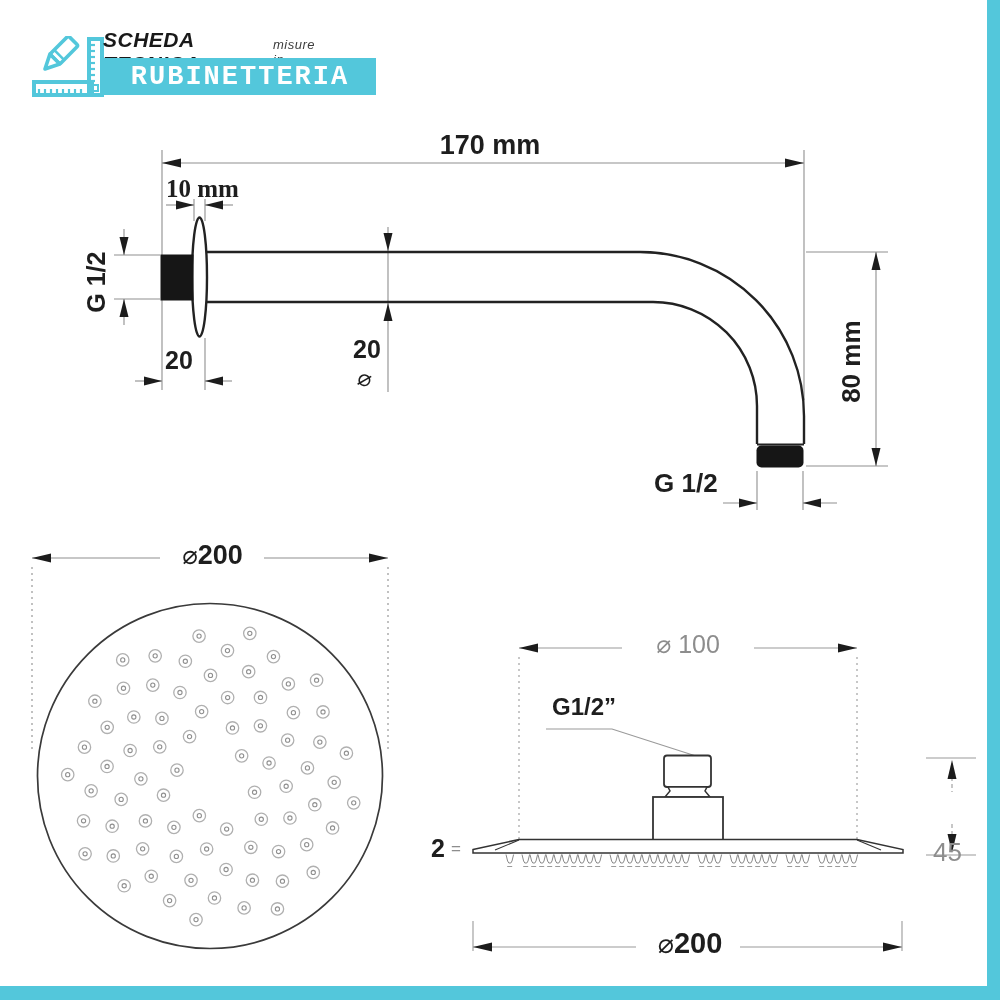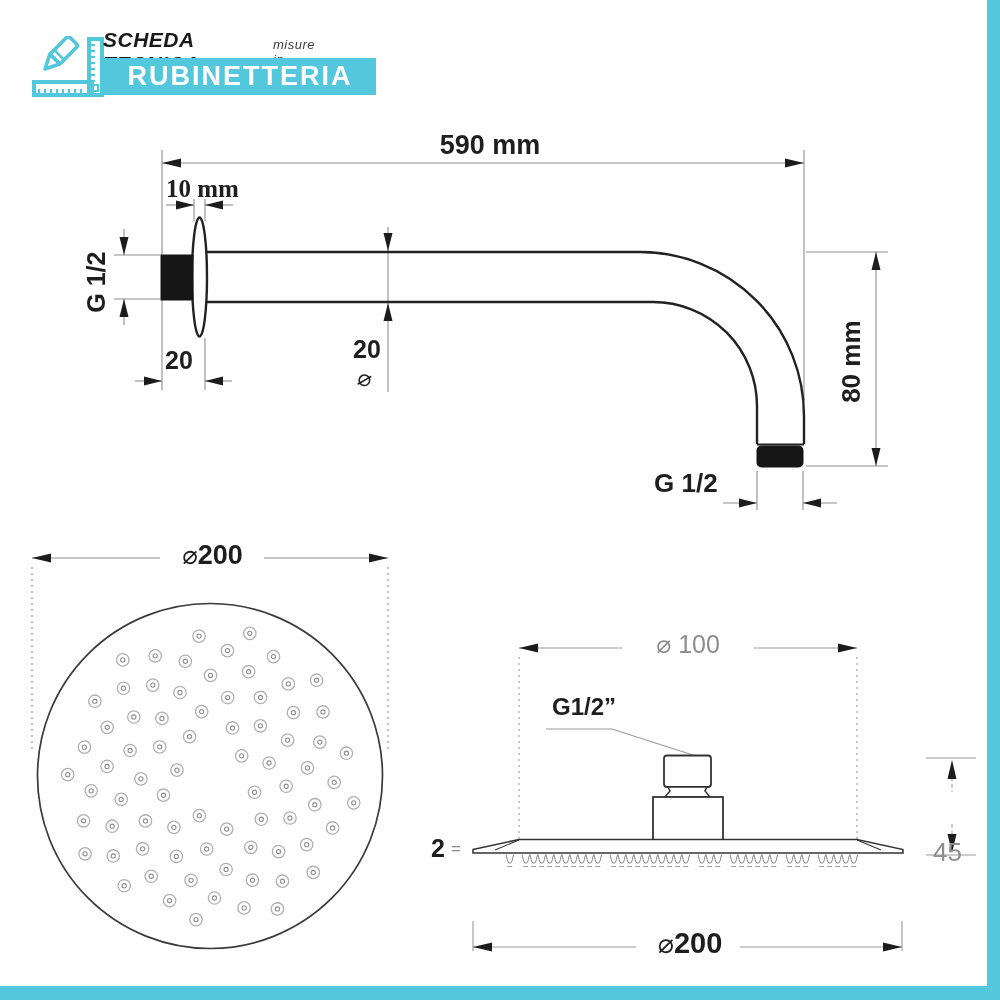--- a/index.html
+++ b/index.html
@@ -16,21 +16,21 @@
   .center{text-align:center;}
   .accent-stroke{stroke:var(--accent);}
   
   #header{position:absolute;left:0;top:0;z-index:2;}
   #logo-icon{position:absolute;left:31px;top:36px;width:76px;height:64px;}
   #sheet-title{position:absolute;left:103px;top:28px;font-size:21px;font-style:italic;
                font-weight:bold;letter-spacing:0.5px;color:#191919;}
   #sheet-subtitle{position:absolute;left:273px;top:37px;font-size:13px;font-style:italic;
                   font-weight:normal;color:#3d3d3d;letter-spacing:0.5px;}
   #brand-banner{position:absolute;left:104px;top:58px;width:272px;height:37px;
-                background:var(--accent);display:flex;align-items:center;justify-content:center;}
+                background:var(--accent);display:flex;align-items:center;justify-content:center;font-family:Liberation Mono, monospace;}
   #brand-banner span{color:#ffffff;font-weight:bold;font-size:27px;letter-spacing:2px;}
   .phi{font-weight:normal;}
 </style>
 </head>
 <body>
 
 <div id="page">
 
   <div id="header">
     <svg id="logo-icon" viewBox="0 0 76 64">
@@ -409,21 +409,21 @@
           <path d="M834,854.5 l1.6,6.5 l1.2,2 h2 l1.2,-2 l1.6,-6.5" fill="none" stroke="#8a8a8a" stroke-width="1"></path>
           <path d="M835.2,866.5 h5" stroke="#9a9a9a" stroke-width="1"></path>
           <path d="M842,854.5 l1.6,6.5 l1.2,2 h2 l1.2,-2 l1.6,-6.5" fill="none" stroke="#8a8a8a" stroke-width="1"></path>
           <path d="M843.2,866.5 h5" stroke="#9a9a9a" stroke-width="1"></path>
           <path d="M850,854.5 l1.6,6.5 l1.2,2 h2 l1.2,-2 l1.6,-6.5" fill="none" stroke="#8a8a8a" stroke-width="1"></path>
           <path d="M851.2,866.5 h5" stroke="#9a9a9a" stroke-width="1"></path>
         </g>
     </g>
   </svg>
 
-  <div class="lbl center" style="left:428px;top:131px;width:124px;font-size:27px;">590 mm</div>
+  <div class="lbl center" style="left:428px;top:131px;width:124px;font-size:27px;">170 mm</div>
   <div class="lbl" style="left:166px;top:176px;font-size:25px;font-family:Liberation Serif, serif;">10 mm</div>
   <div class="lbl center rot-ccw" style="left:56px;top:269px;width:80px;font-size:25px;">G 1/2</div>
   <div class="lbl" style="left:165px;top:347px;font-size:25px;">20</div>
   <div class="lbl" style="left:353px;top:336px;font-size:25px;">20</div>
   <div class="lbl" style="left:358px;top:366px;font-size:23px;transform:rotate(15deg);font-weight:normal;">⌀</div>
   <div class="lbl center rot-ccw" style="left:807px;top:348px;width:90px;font-size:26px;">80 mm</div>
   <div class="lbl" style="left:654px;top:470px;font-size:26px;">G 1/2</div>
 
   <div class="lbl center" style="left:155px;top:541px;width:115px;font-size:27px;"><span class="phi" style="font-size:26px;">⌀</span><span>200</span></div>
 

